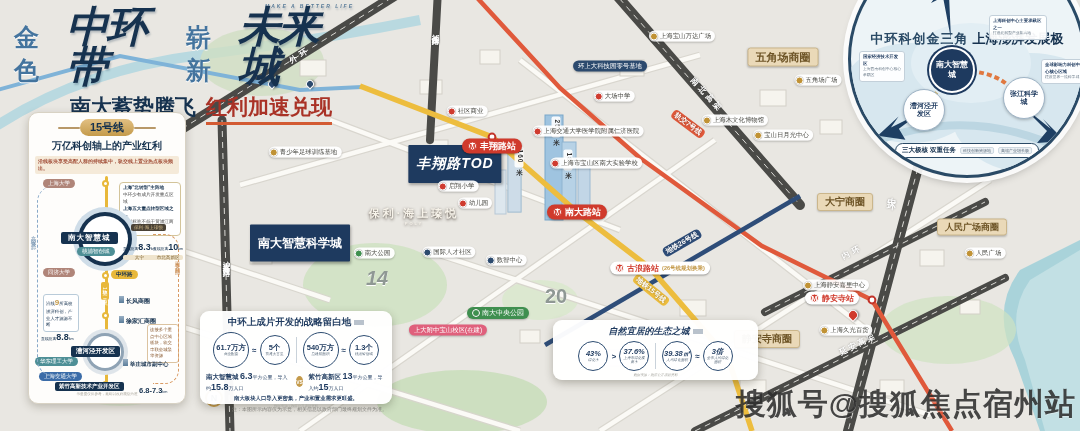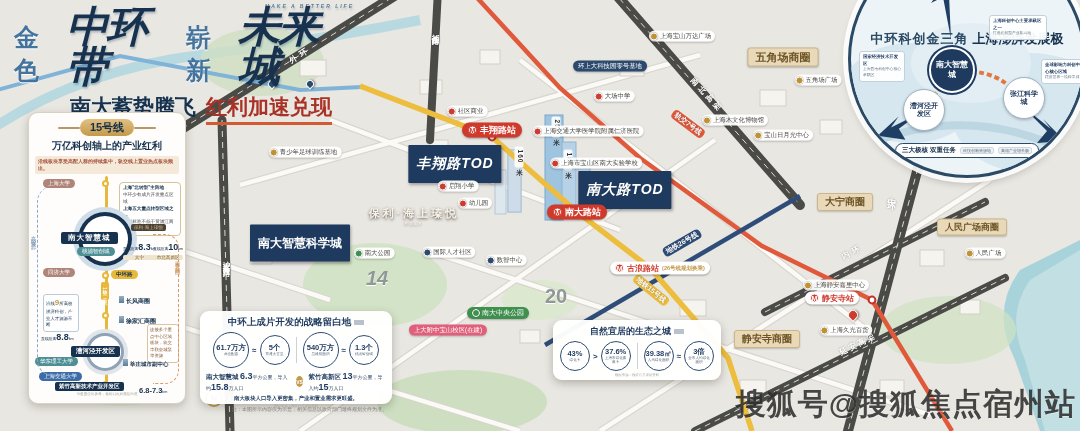--- a/index.html
+++ b/index.html
@@ -309,23 +309,22 @@
   <span class="abs ribbon ctr" style="left:707px;top:95px;font-size:8px;transform:translate(-50%,-50%) rotate(47deg);letter-spacing:3px;">南北高架</span>
   <span class="abs ribbon" style="left:886px;top:190px;font-size:9px;writing-mode:vertical-rl;letter-spacing:4px;transform:rotate(8deg);">中环</span>
   <span class="abs ribbon ctr" style="left:852px;top:252px;font-size:8px;transform:translate(-50%,-50%) rotate(-27deg);letter-spacing:3px;">内环</span>
   <span class="abs ribbon ctr" style="left:858px;top:344px;font-size:8px;transform:translate(-50%,-50%) rotate(-27deg);letter-spacing:2px;">延安高架</span>
   <span class="abs ribbon ctr" style="left:651px;top:290px;font-size:7px;transform:translate(-50%,-50%) rotate(39deg);color:#fff;background:#edbd3e;border-radius:4px;padding:0 3px;">地铁15号线</span>
   <span class="abs ribbon ctr" style="left:688px;top:124px;font-size:7px;transform:translate(-50%,-50%) rotate(37deg);color:#fff;background:#e0593b;border-radius:4px;padding:0 3px;">轨交7号线</span>
   <span class="abs ribbon ctr" style="left:682px;top:243px;font-size:7px;transform:translate(-50%,-50%) rotate(-30deg);color:#fff;background:#2e4d79;border-radius:4px;padding:0 3px;">地铁26号线</span>
 
   <span class="abs area-navy ctr" style="left:300px;top:243px;font-size:12px;">南大智慧科学城</span>
   <span class="abs area-navy tod ctr" style="left:455px;top:164px;font-size:14px;">丰翔路TOD</span>
-  <span class="abs area-navy tod ctr" style="left:625px;top:190px;font-size:14px;">南大路TOD</span>
-
-  <span class="abs st-red ctr" style="left:492px;top:130px;">
+
+  <span class="abs st-red ctr" style="left:492px;top:146px;">
       <span class="m-logo">M</span>
       <span>丰翔路站</span>
     </span>
   <span class="abs st-red ctr" style="left:577px;top:212px;">
       <span class="m-logo">M</span>
       <span>南大路站</span>
     </span>
   <span class="abs st-white ctr" style="left:660px;top:268px;">
       <span class="m-logo inv">M</span>
       <span>古浪路站</span>
@@ -459,21 +458,21 @@
     </div>
     <div class="vs-row">
       <span><span class="vs-name">南大智慧城</span> <span class="vs-num">6.3</span><span>平方公里，导入约</span><span class="vs-num">15.8</span><span>万人口</span></span>
       <span class="vs-badge">VS</span>
       <span><span class="vs-name">紫竹高新区</span> <span class="vs-num">13</span><span>平方公里，导入约</span><span class="vs-num">15</span><span>万人口</span></span>
     </div>
     <div class="card-conc">南大板块人口导入更密集，产业和置业需求更旺盛。</div>
     <div class="card-foot">数据来源：政府公开规划资料</div>
   </div>
 
-  <div class="abs card" style="left:553px;top:320px;width:168px;height:60px;">
+  <div class="abs card" style="left:553px;top:320px;width:205px;height:60px;font-style:italic;">
     <div class="card-title" style="font-size:9px;">自然宜居的生态之城</div>
     <div class="stat-row">
       <div class="stat-circle sc-sm">
           <span class="v">43%</span>
           <span class="l">绿化率</span>
         </div>
       <span class="rel">&gt;</span>
       <div class="stat-circle sc-sm">
           <span class="v">37.6%</span>
           <span class="l">上海市绿化覆盖率</span>

